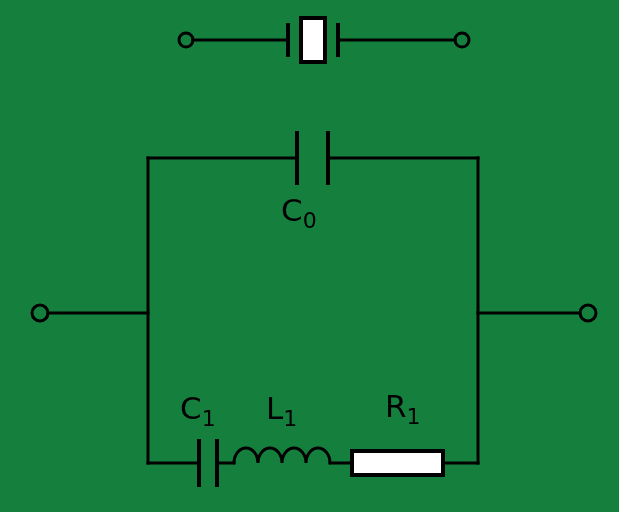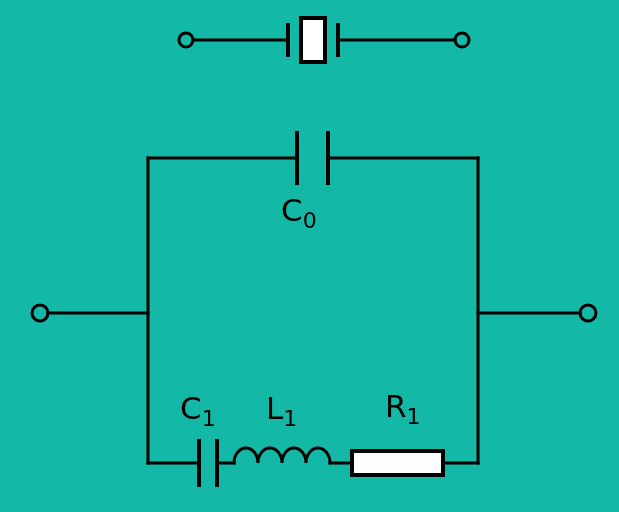--- a/index.html
+++ b/index.html
@@ -4,21 +4,21 @@
 <style>
   html, body {
     margin: 0;
     padding: 0;
     background: #ffffff;
   }
   #stage {
     position: relative;
     width: 619px;
     height: 512px;
-    background: #14b8a6;
+    background: #15803d;
     font-family: "DejaVu Sans", sans-serif;
     overflow: hidden;
   }
   svg { display: block; }
   .lbl {
     font-family: "DejaVu Sans", sans-serif;
     font-size: 31px;
     fill: #000000;
   }
   .sub {

